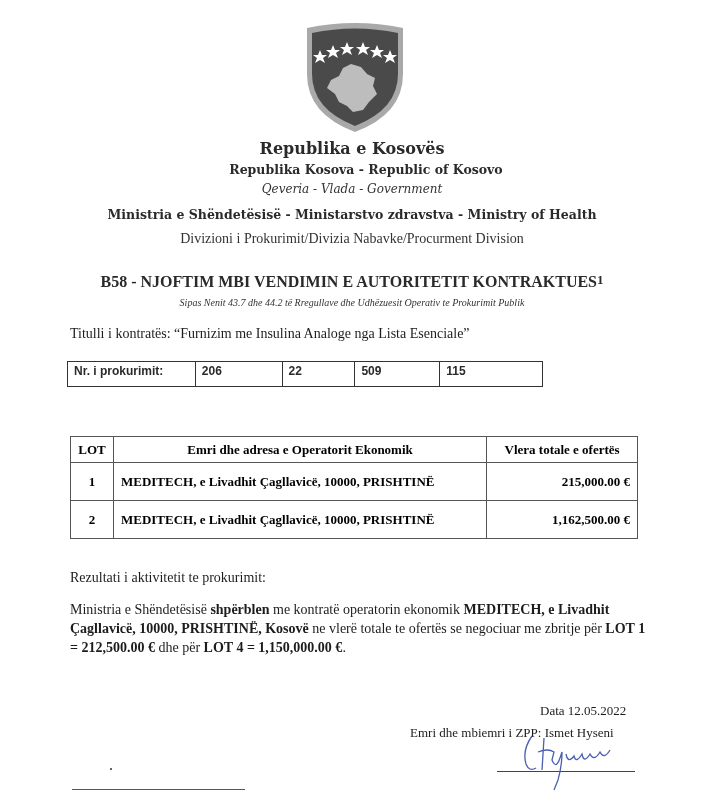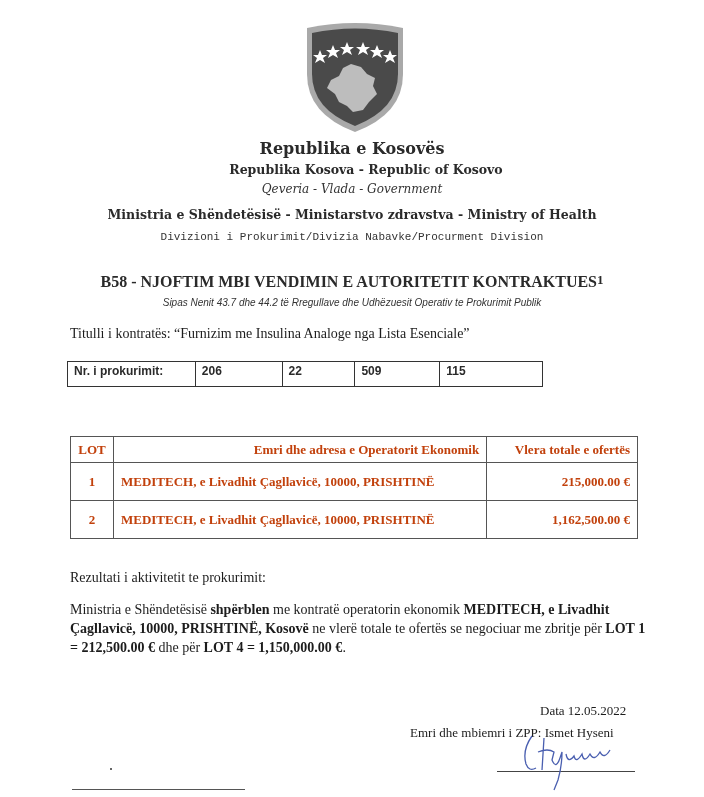--- a/index.html
+++ b/index.html
@@ -4,33 +4,33 @@
 <style>
   html, body { margin: 0; padding: 0; background: #ffffff; }
   body { width: 704px; height: 797px; position: relative; overflow: hidden; color: #1c1c1c; font-family: "Liberation Serif", serif; }
   .abs { position: absolute; }
   .center { left: 0; width: 704px; text-align: center; }
   .emblem { left: 303px; top: 22px; width: 104px; height: 112px; }
   .h-rep { top: 139px; font-family: "DejaVu Serif", serif; font-weight: bold; font-size: 16px; color: #2a2a2a; }
   .h-rep2 { top: 162px; font-family: "DejaVu Serif", serif; font-weight: bold; font-size: 12.5px; color: #2a2a2a; margin-left: 14px; }
   .h-gov { top: 182px; font-family: "DejaVu Serif", serif; font-style: italic; font-size: 12px; color: #333; }
   .h-min { top: 207px; font-family: "DejaVu Serif", serif; font-weight: bold; font-size: 12.5px; color: #2a2a2a; }
-  .h-div { top: 231px; font-family: Liberation Mono, monospace; font-size: 11px; color: #333; }
+  .h-div { top: 231px; font-family: Liberation Serif, serif; font-size: 14px; color: #333; }
   .title { top: 273px; font-family: "Liberation Serif", serif; font-weight: bold; font-size: 16px; color: #2a2a2a; }
   .title sup { font-size: 13px; position: relative; top: -3px; vertical-align: baseline; }
-  .subtitle { top: 297px; font-family: Liberation Sans, sans-serif; font-style: italic; font-size: 10px; color: #333; }
+  .subtitle { top: 297px; font-family: Liberation Serif, serif; font-style: italic; font-size: 10px; color: #333; }
   .contract { left: 70px; top: 326px; font-size: 14px; }
   .contract b { font-weight: normal; }
 
   table { border-collapse: collapse; position: absolute; }
   .t1 { left: 67px; top: 361px; width: 476px; font-family: "Liberation Sans", sans-serif; font-weight: bold; font-size: 12px; color: #2a2a2a; border-radius: 10px; }
   .t1 td { border: 1.5px solid #333; height: 22px; padding: 0 6px; vertical-align: top; padding-top: 2px; }
-  .t2 { left: 70px; top: 436px; width: 568px; font-family: "Liberation Serif", serif; font-size: 13px; color: #c2410c; }
+  .t2 { left: 70px; top: 436px; width: 568px; font-family: "Liberation Serif", serif; font-size: 13px; color: #000000; }
   .t2 td, .t2 th { border: 1px solid #555; padding: 0 7px; }
-  .t2 th { height: 25px; font-weight: bold; text-align: right; }
+  .t2 th { height: 25px; font-weight: bold; text-align: center; }
   .t2 th.lot { text-align: center; }
   .t2 td { height: 37px; font-weight: bold; }
   .t2 td.lot { text-align: center; }
   .t2 td.val { text-align: right; }
 
   .result-label { left: 70px; top: 570px; font-size: 14px; }
   .result-text { left: 70px; top: 600px; width: 580px; font-size: 14px; line-height: 19px; }
   .result-text b { font-weight: bold; }
   .date { left: 540px; top: 703px; font-size: 13px; }
   .zpp { left: 410px; top: 725px; font-size: 13px; }

